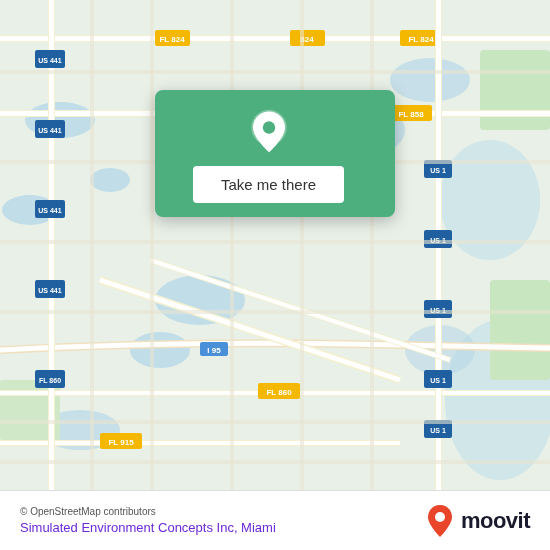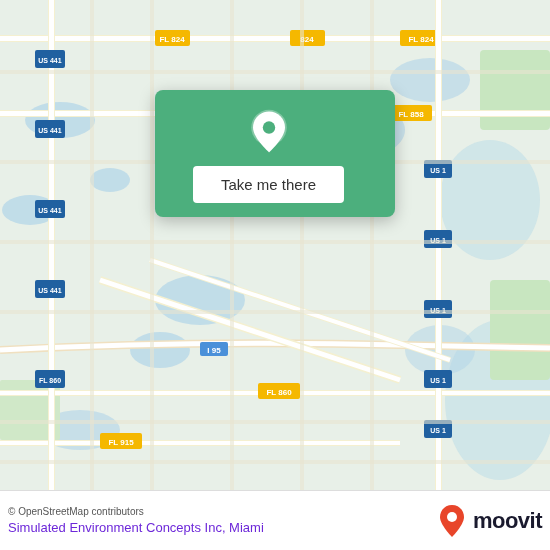--- a/index.html
+++ b/index.html
@@ -59,21 +59,21 @@
       white-space: nowrap;
     }
 
     
     #bottom-bar {
       width: 550px;
       height: 60px;
       background: white;
       display: flex;
       align-items: center;
-      padding: 0 8px;
+      padding: 0 20px;
       border-top: 1px solid #ddd;
       position: relative;
     }
 
     #bottom-left {
       flex: 1;
     }
 
     #osm-credit {
       font-size: 10px;

